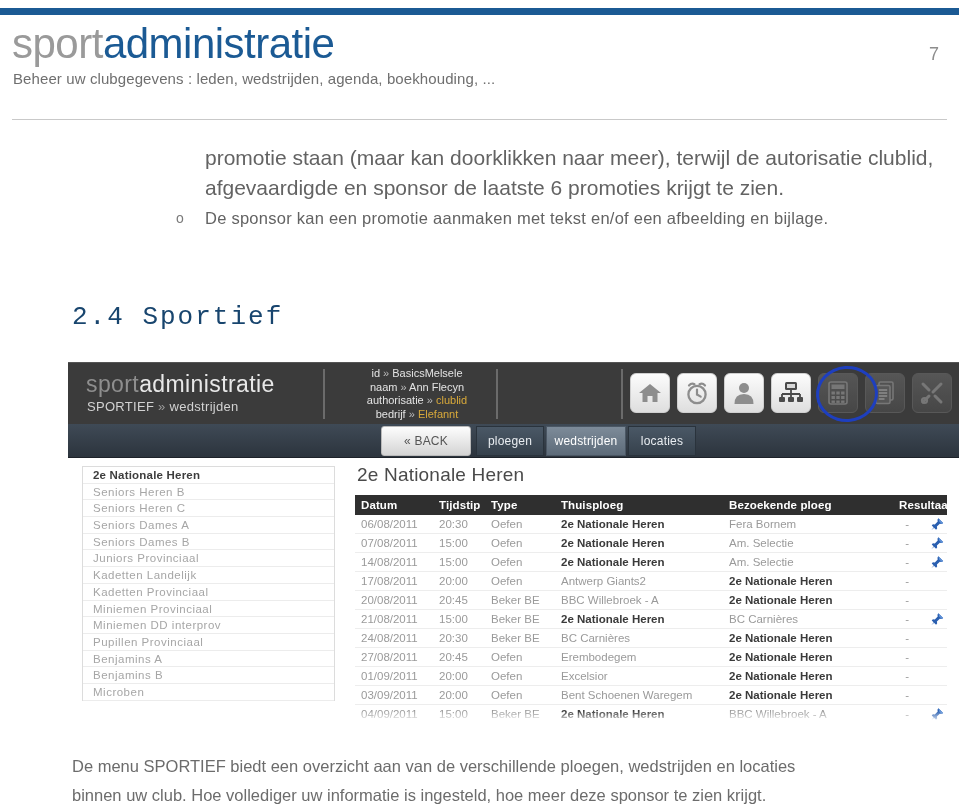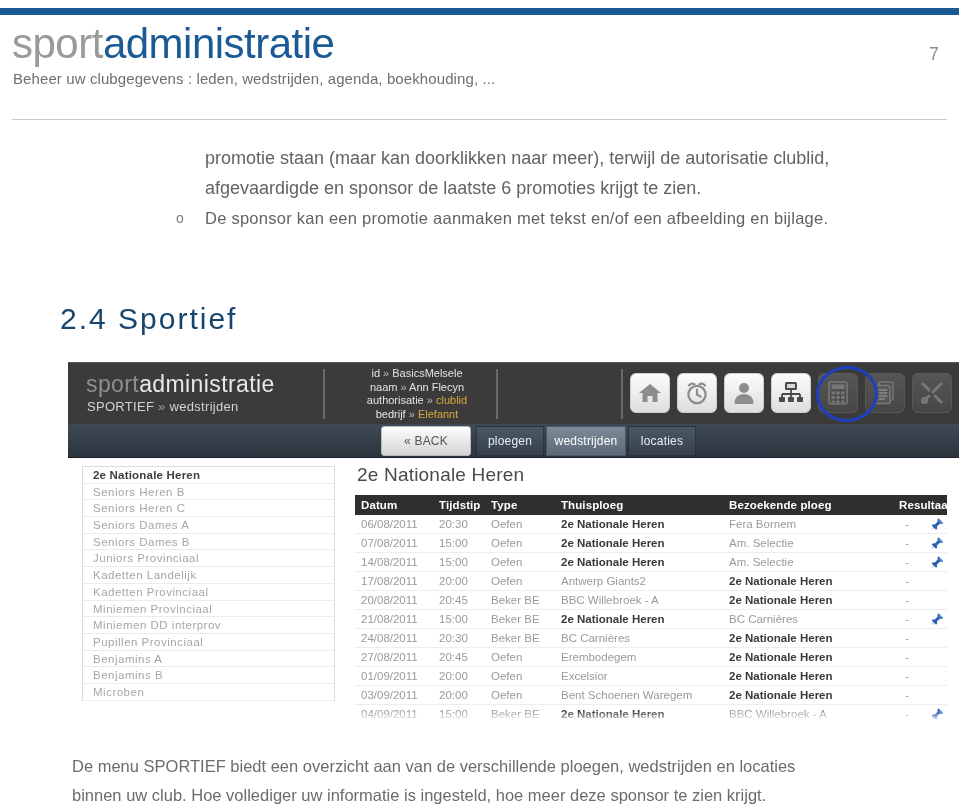--- a/index.html
+++ b/index.html
@@ -40,38 +40,39 @@
   .header-rule {
     position: absolute; left: 12px; top: 99px; width: 935px; height: 1px;
     background: #c9c9c9;
   }
 
   
   .body-block { position: absolute; left: 0; top: 143px; width: 959px; }
   .para {
     margin: 0;
     padding-left: 205px; padding-right: 12px;
-    font-size: 18px; line-height: 30px; color: #636363;
+    font-size: 21px; line-height: 30px; color: #636363;
   }
   .bullet-row {
     position: relative;
     padding-left: 205px; padding-right: 8px;
     font-size: 16.5px; line-height: 30px; color: #636363;
     letter-spacing: 0.25px;
   }
   .bullet-mark {
     position: absolute; left: 176px; top: 0;
     font-size: 14px; line-height: 30px; color: #7a7a7a;
   }
 
   
   .sec-heading {
-    position: absolute; left: 60px; top: 302px;
-    font-size: 30px; font-weight: 400; color: #18456e;
+    position: absolute; left: 72px; top: 302px;
+    font-size: 26px; font-weight: 400; color: #18456e;
     letter-spacing: 2.0px;
+    font-family: Liberation Mono, monospace;
   }
 
   
   .shot {
     position: absolute; left: 68px; top: 362px;
     width: 891px; height: 365px;
     background: #ffffff;
     overflow: hidden;
   }
 

